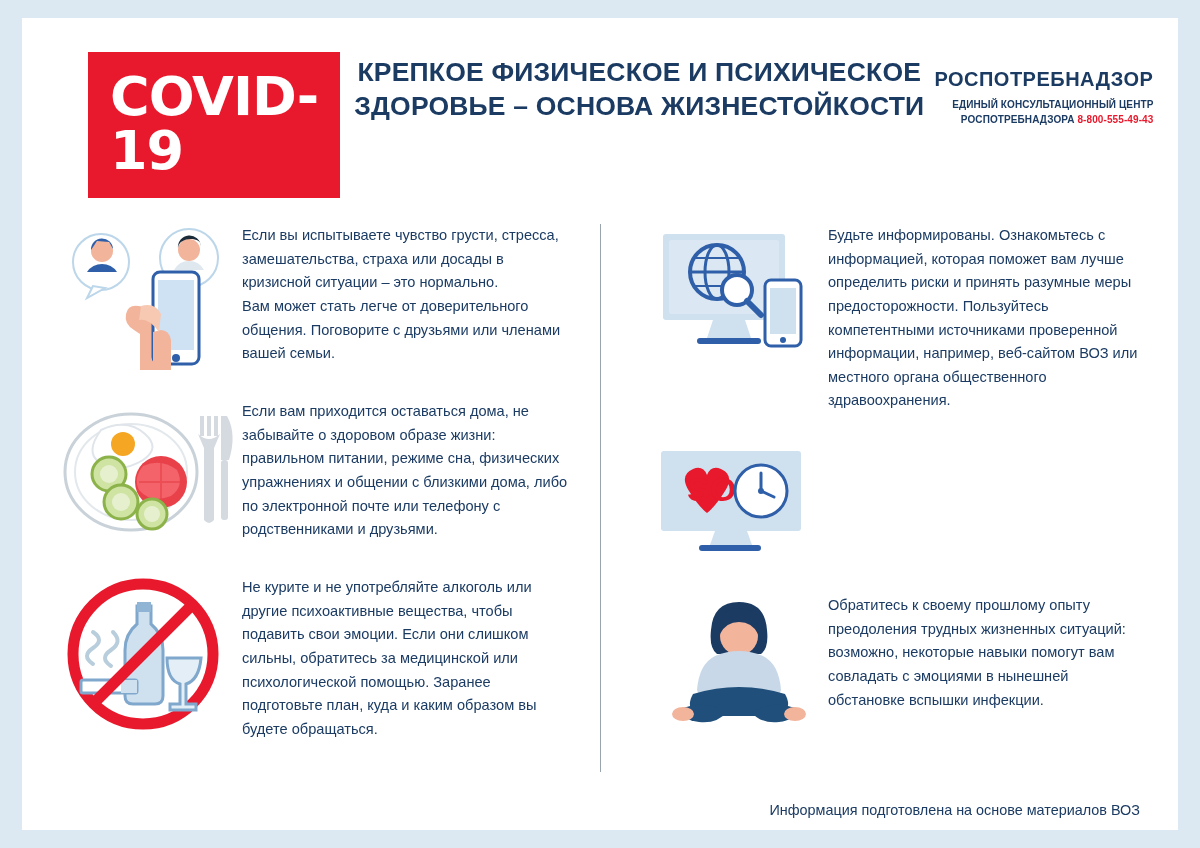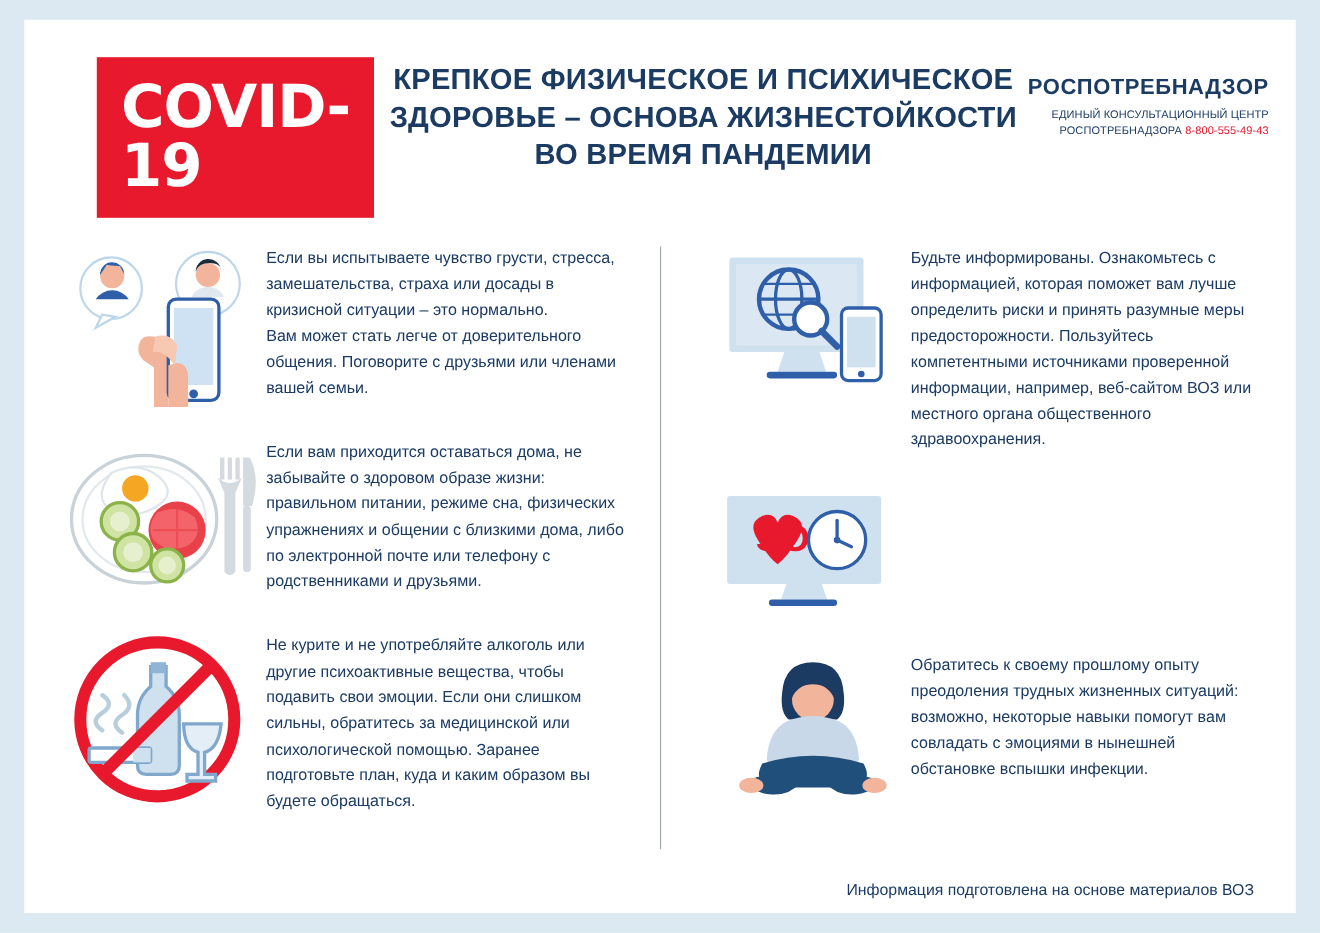--- a/index.html
+++ b/index.html
@@ -65,21 +65,21 @@
     padding-top: 28px;
     color: #1b3b63;
   }
   .rpn-title {
     font-weight: bold;
     font-size: 20px;
     letter-spacing: 0.5px;
   }
   .rpn-sub {
     font-size: 10px;
-    font-weight: normal;
+    font-weight: bold;
     margin-top: 7px;
     line-height: 1.45;
     letter-spacing: 0.1px;
   }
   .rpn-phone { color: #e8192c; }
 
   
   .columns {
     display: flex;
     margin-top: 40px;
@@ -136,21 +136,20 @@
 
 <div class="poster">
   <div class="sheet">
 
     <div class="header">
       <div class="covid-badge">COVID-19</div>
 
       <div class="head-title">
         <div>КРЕПКОЕ ФИЗИЧЕСКОЕ И ПСИХИЧЕСКОЕ</div>
         <div>ЗДОРОВЬЕ – ОСНОВА ЖИЗНЕСТОЙКОСТИ</div>
-        <div>ВО ВРЕМЯ ПАНДЕМИИ</div>
       </div>
 
       <div class="rpn">
         <div class="rpn-title">РОСПОТРЕБНАДЗОР</div>
         <div class="rpn-sub">
           <div>ЕДИНЫЙ КОНСУЛЬТАЦИОННЫЙ ЦЕНТР</div>
           <div>
             <span>РОСПОТРЕБНАДЗОРА</span>
             <span class="rpn-phone">8-800-555-49-43</span>
           </div>

